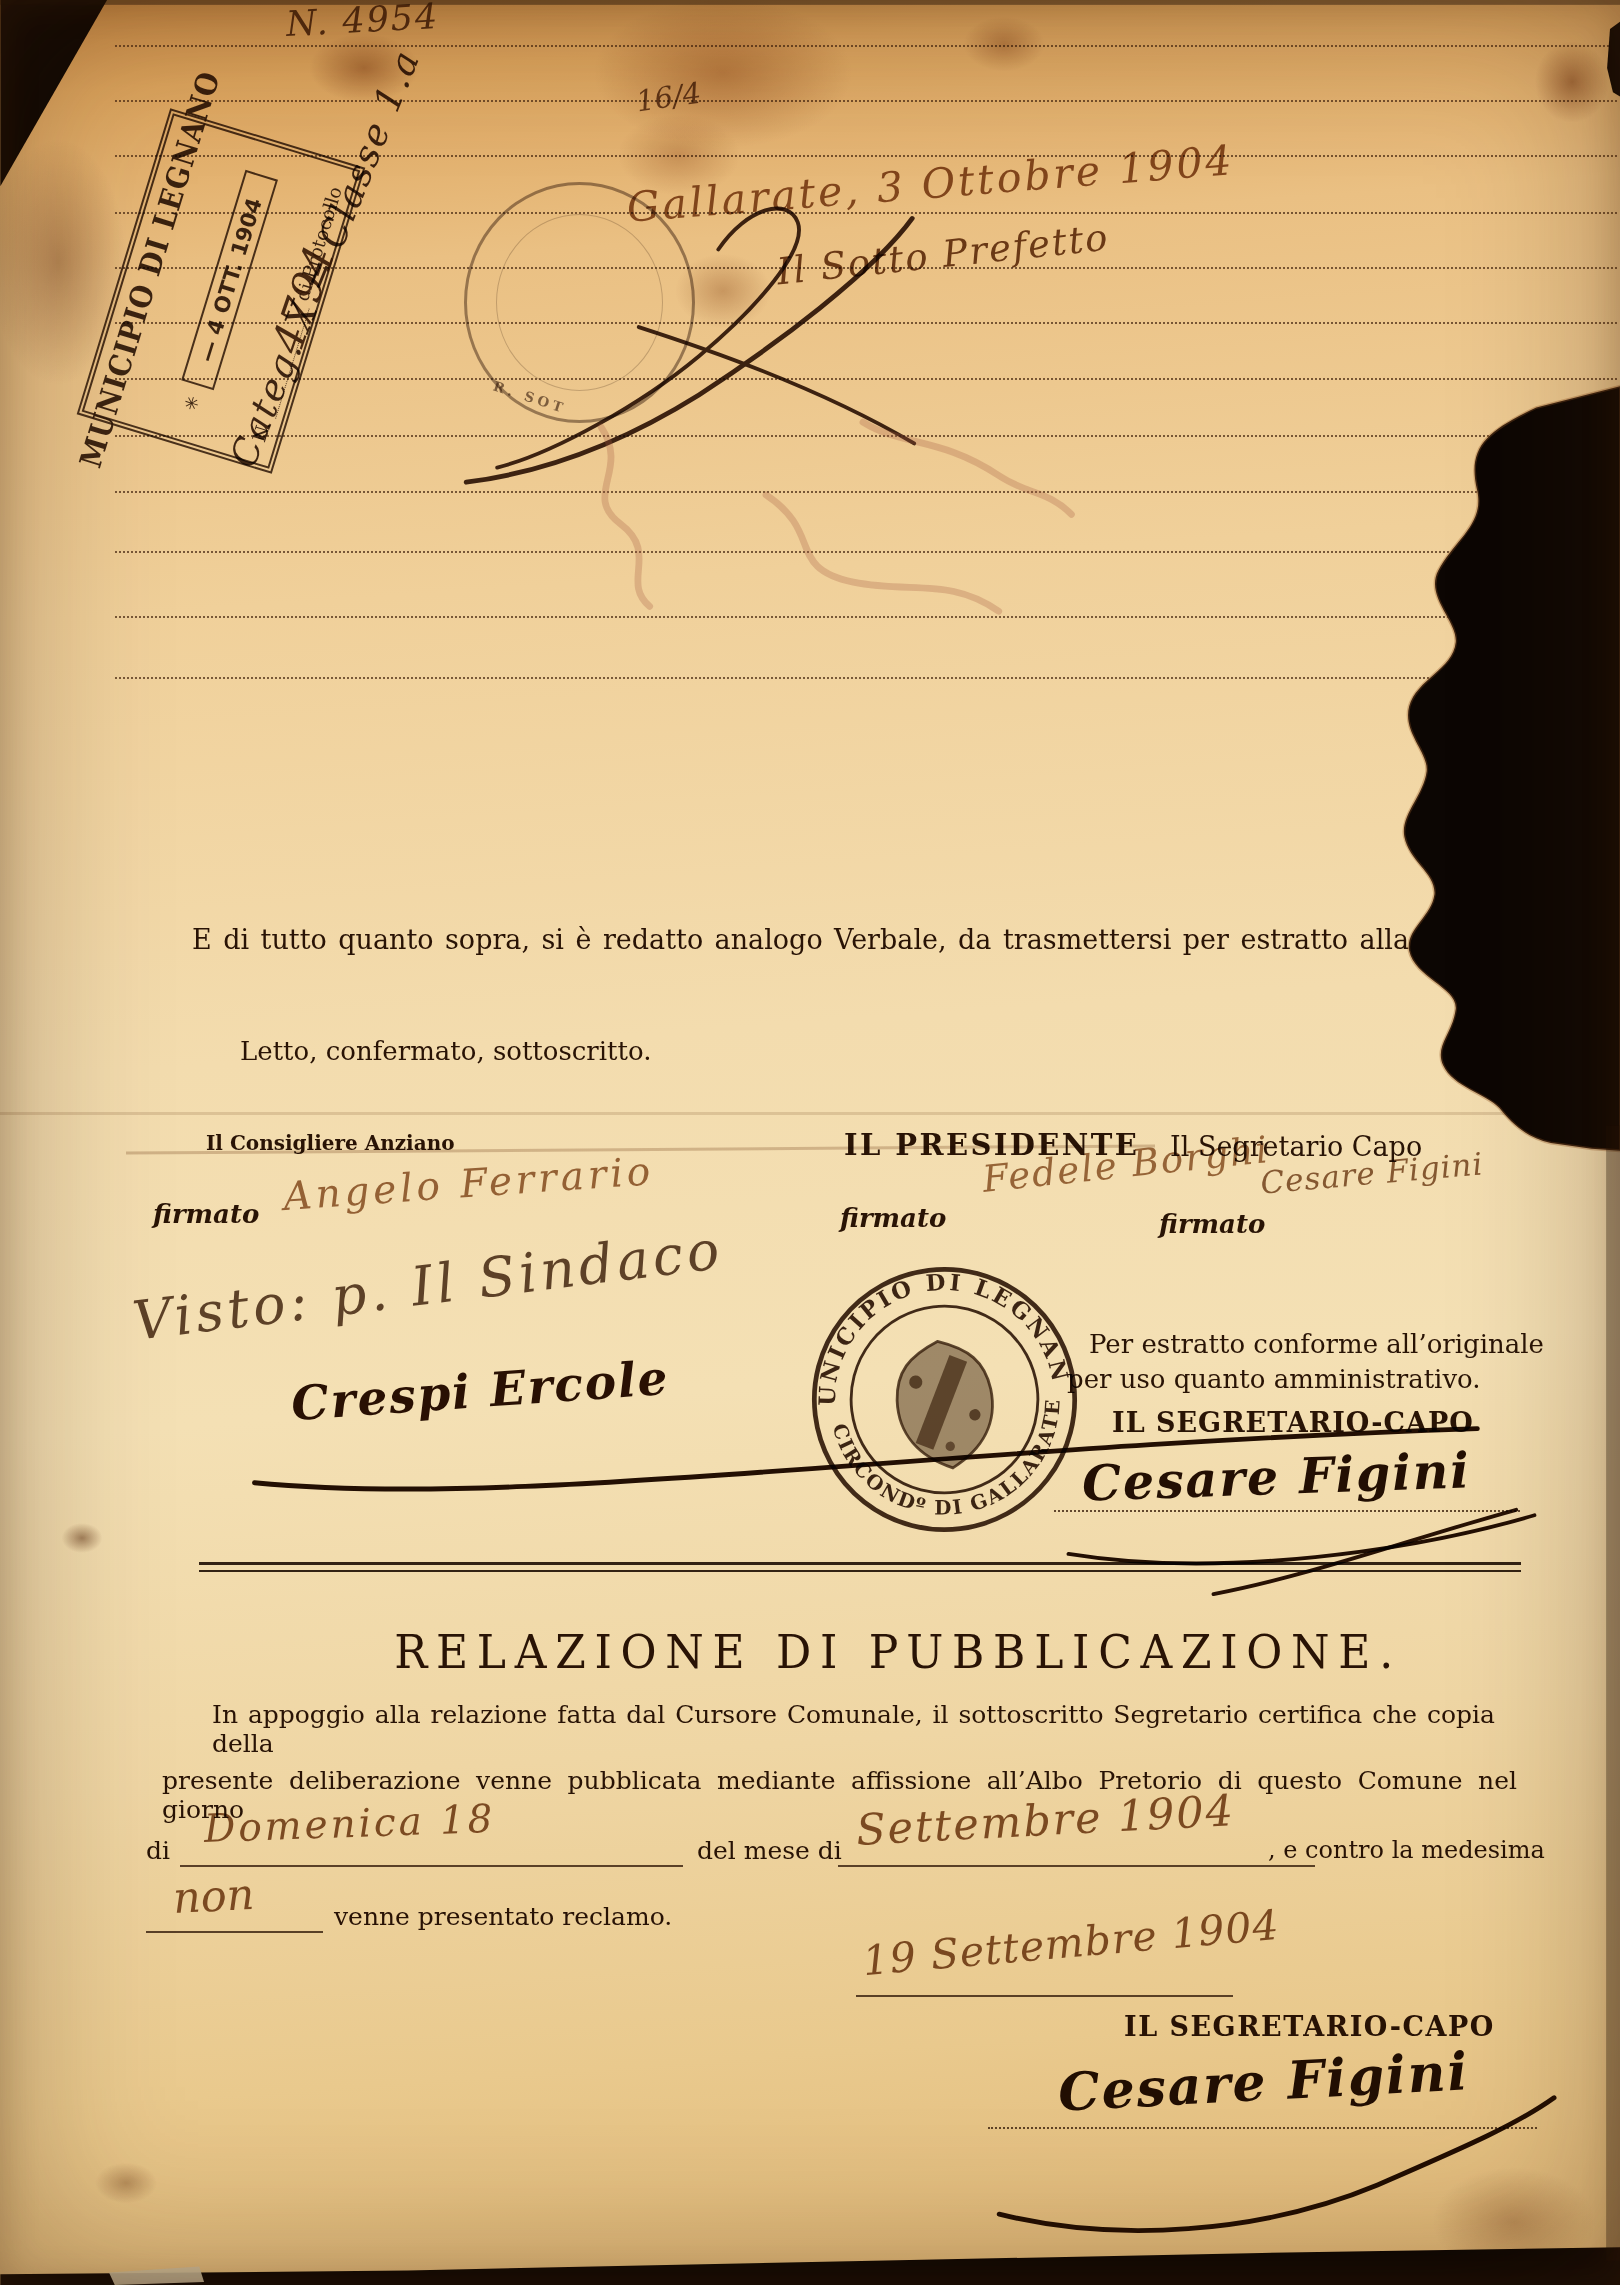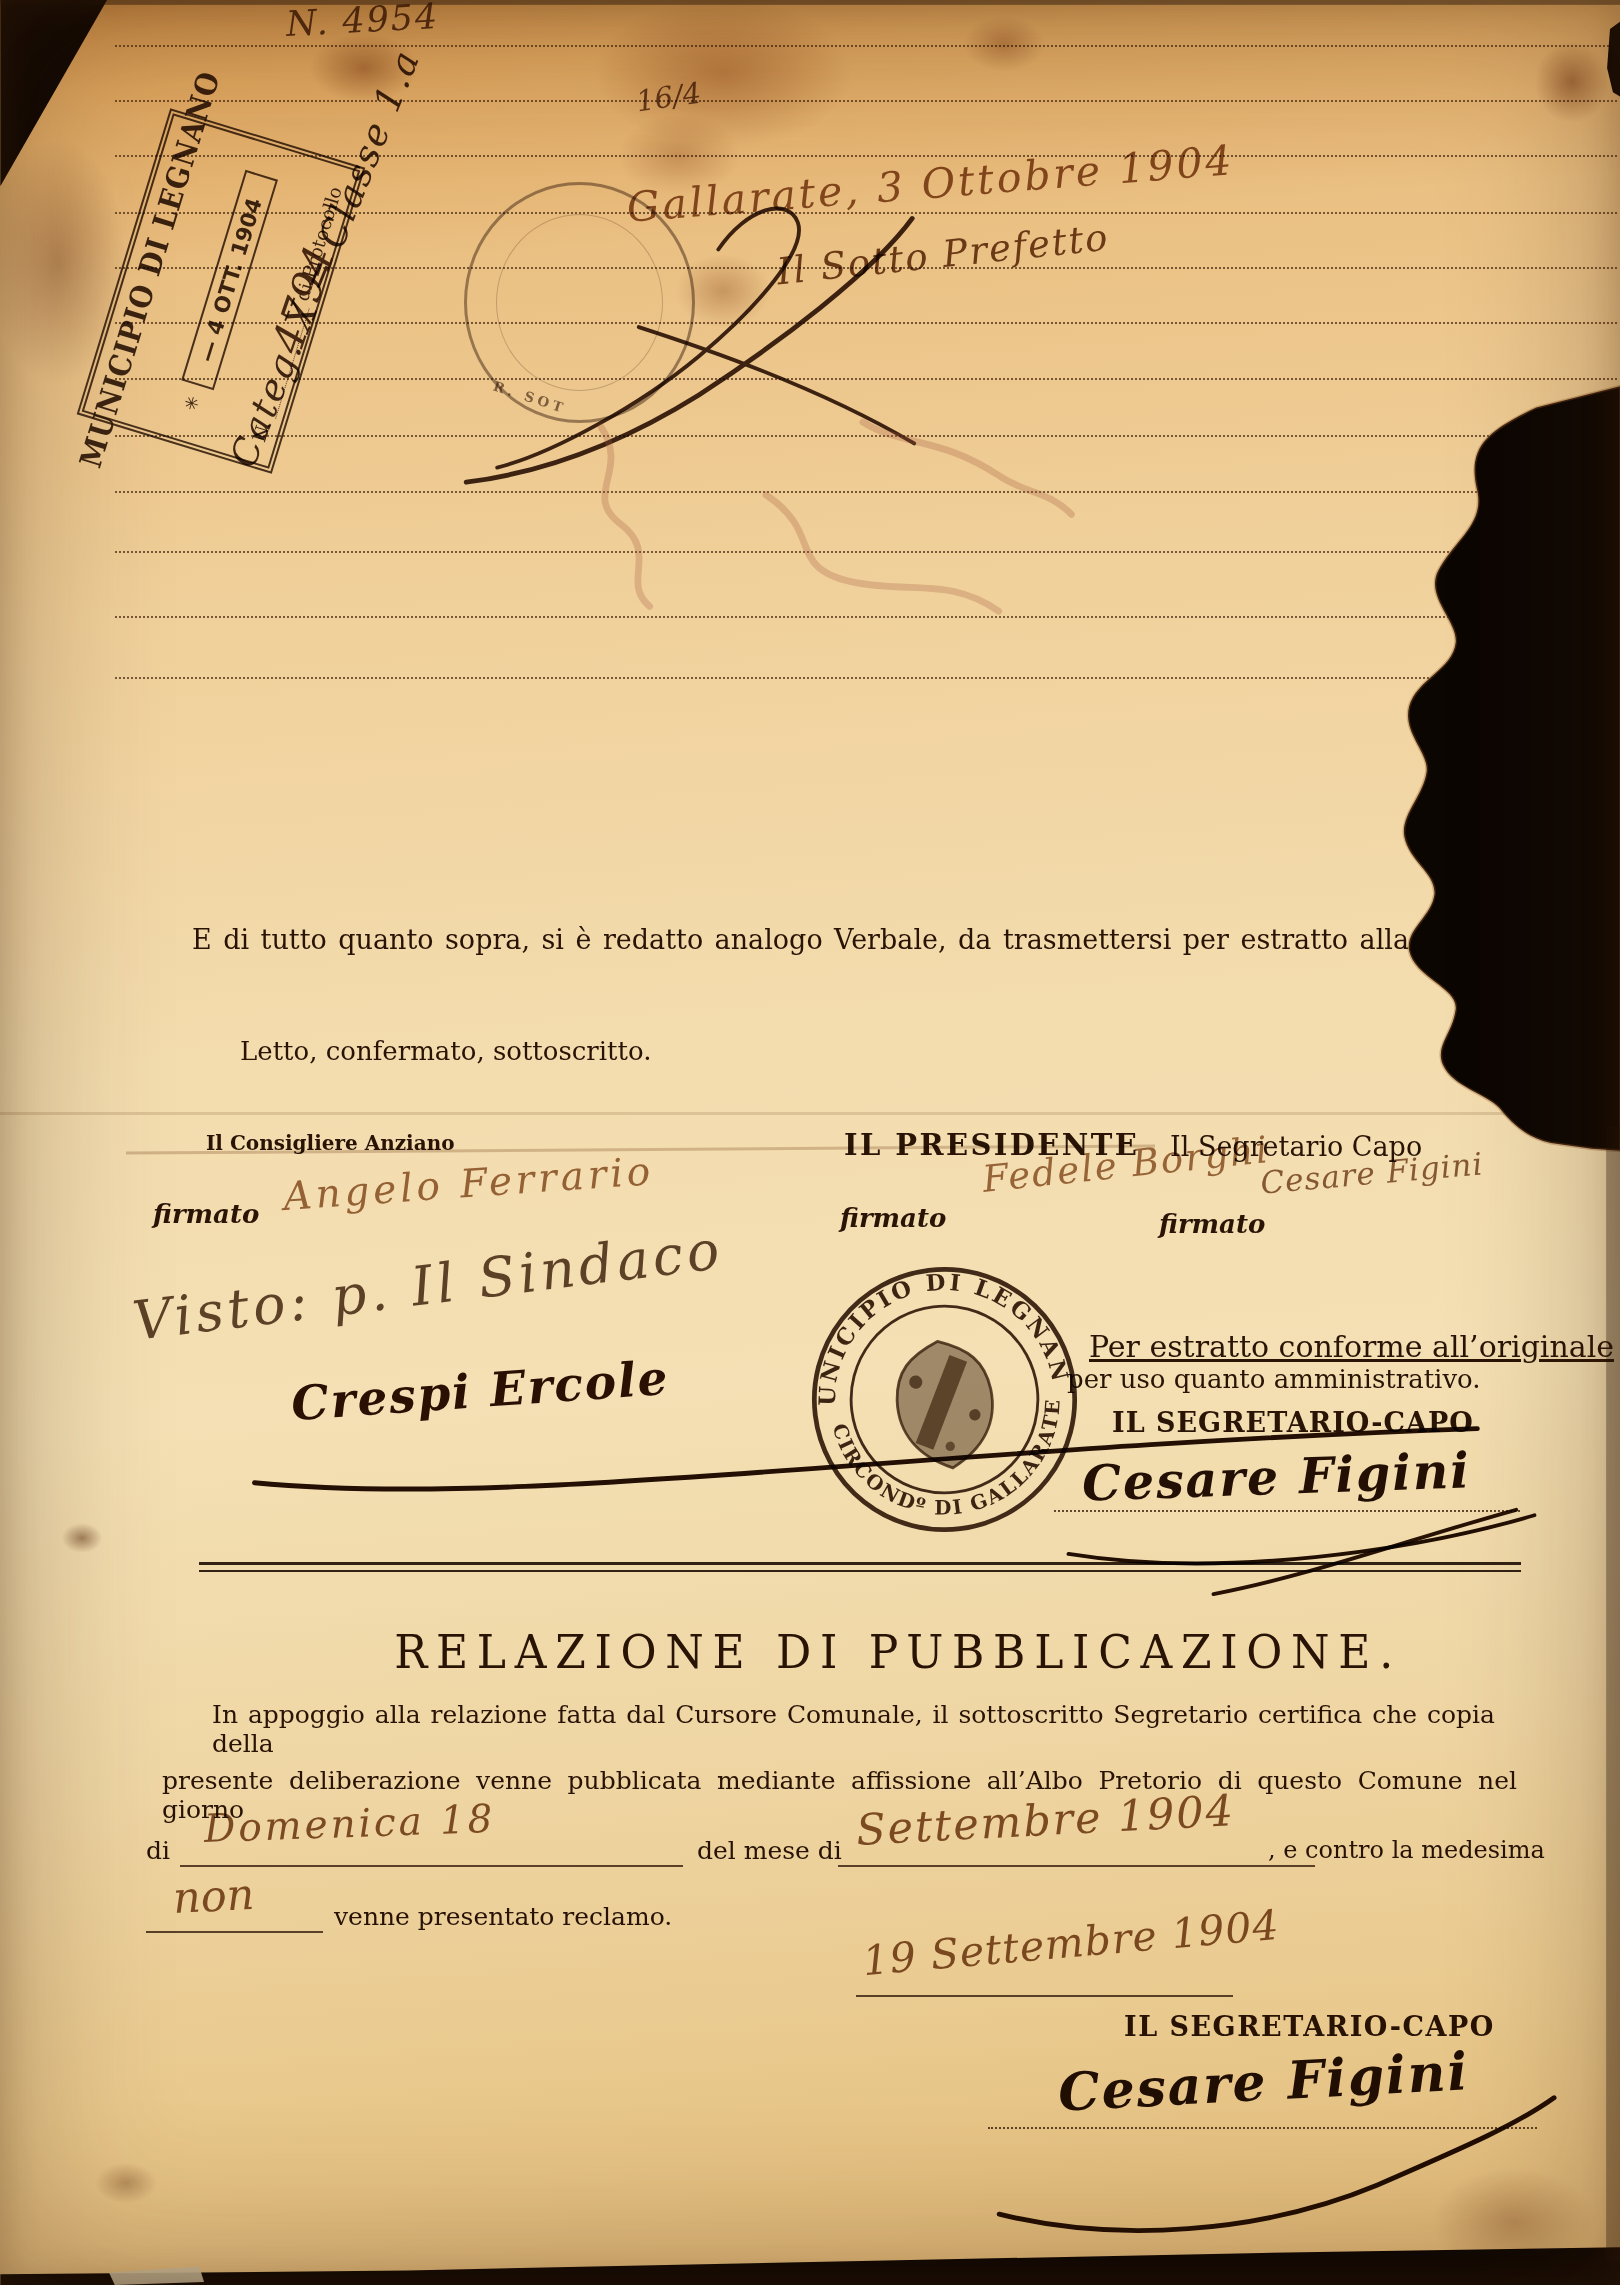--- a/index.html
+++ b/index.html
@@ -162,21 +162,21 @@
     </text>
     <g>
       <path d="M150,88 c-32,12 -47,27 -50,57 c-3,36 16,62 50,78 c34,-16 53,-42 50,-78 c-3,-30 -18,-45 -50,-57z" fill="rgba(58,35,16,.45)" stroke="rgba(58,35,16,.8)" stroke-width="3"></path>
       <rect x="138" y="104" width="20" height="100" transform="rotate(28 150 150)" fill="rgba(58,35,16,.65)"></rect>
       <circle cx="122" cy="128" r="7" fill="rgba(58,35,16,.7)"></circle>
       <circle cx="180" cy="170" r="6" fill="rgba(58,35,16,.7)"></circle>
       <circle cx="150" cy="200" r="5" fill="rgba(58,35,16,.6)"></circle>
     </g>
   </svg>
 
-  <div class="abs print ink" style="left:1089px;top:1329px;font-size:30px;text-decoration:underline;">Per estratto conforme all’originale</div>
+  <div class="abs print ink" style="left:1089px;top:1329px;font-size:26px;">Per estratto conforme all’originale</div>
   <div class="abs print ink" style="left:1067px;top:1364px;font-size:26px;">per uso quanto amministrativo.</div>
   <div class="abs print ink" style="left:1112px;top:1407px;font-size:27px;font-weight:700;letter-spacing:1px;">IL SEGRETARIO-CAPO</div>
   <div class="abs hand ink" style="left:1082px;top:1448px;font-size:49px;letter-spacing:1.9px;color:#241103;transform:rotate(-2deg);font-weight:700;">Cesare Figini</div>
   <div class="dotline" style="left:1054px;top:1510px;width:466px;"></div>
   <svg class="ink" style="left:1048px;top:1494px;" width="505" height="87" viewBox="0 0 520 90">
     <path d="M 20,62 C 180,88 380,58 502,22" fill="none" stroke="#241103" stroke-width="4" stroke-linecap="round"></path>
   </svg>
 
   <div class="double-rule ink"></div>
   <svg class="ink" style="left:1194px;top:1502px;" width="330" height="97" viewBox="0 0 340 100">

